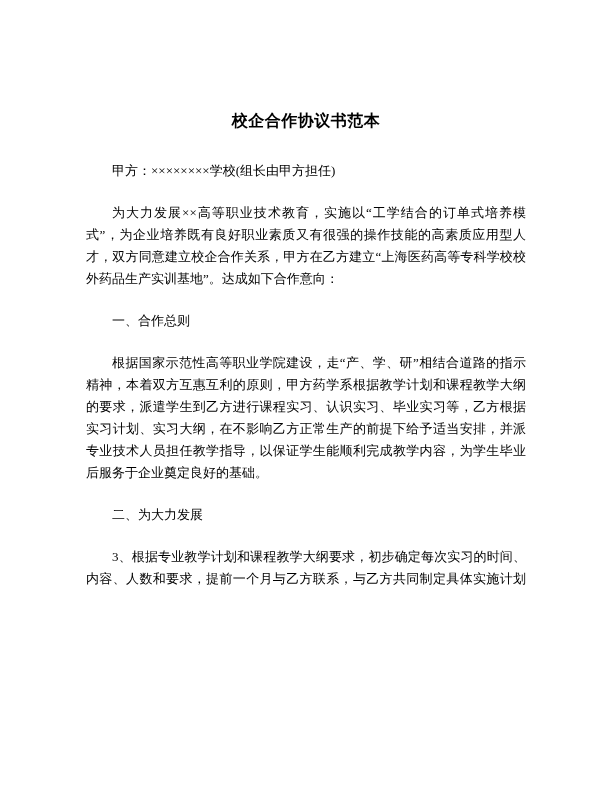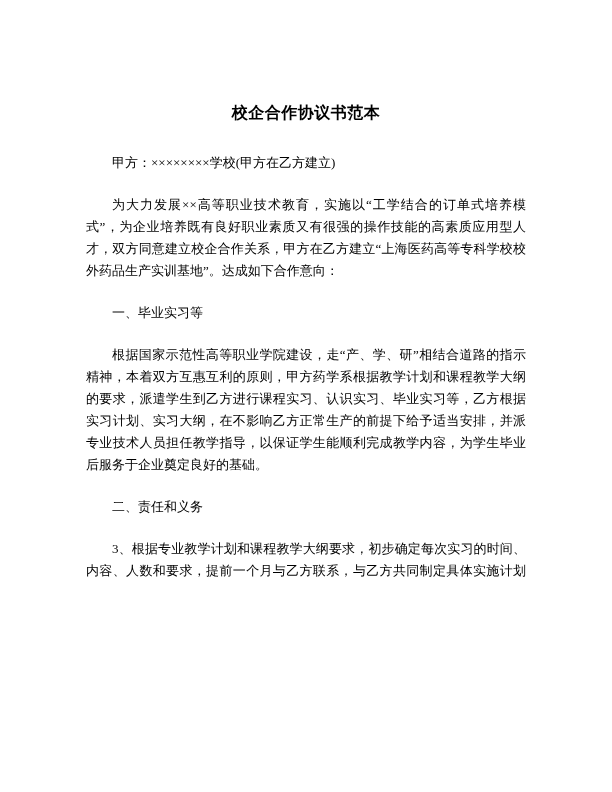--- a/index.html
+++ b/index.html
@@ -4,21 +4,21 @@
 <style>
   html, body {
     margin: 0;
     padding: 0;
     background: #ffffff;
   }
   .page {
     position: relative;
     width: 612px;
     height: 580px;
-    margin: 0 auto;
+    margin: 8px auto;
     background: #ffffff;
     box-sizing: border-box;
     padding: 102px 86px 60px 86px;
     font-family: "Liberation Serif", "DejaVu Serif", serif;
     color: #000000;
     overflow: hidden;
   }
   .doc-title {
     margin: 0 0 28px 0;
     text-align: center;
@@ -35,19 +35,19 @@
     text-align: justify;
     word-break: break-all;
   }
 </style>
 </head>
 <body>
 
 <div class="page">
   <h1 class="doc-title">校企合作协议书范本</h1>
 
-  <p class="para">甲方：××××××××学校(甲方在乙方建立)</p>
+  <p class="para">甲方：××××××××学校(组长由甲方担任)</p>
   <p class="para">为大力发展××高等职业技术教育，实施以“工学结合的订单式培养模式”，为企业培养既有良好职业素质又有很强的操作技能的高素质应用型人才，双方同意建立校企合作关系，甲方在乙方建立“上海医药高等专科学校校外药品生产实训基地”。达成如下合作意向：</p>
-  <p class="para">一、毕业实习等</p>
+  <p class="para">一、合作总则</p>
   <p class="para">根据国家示范性高等职业学院建设，走“产、学、研”相结合道路的指示精神，本着双方互惠互利的原则，甲方药学系根据教学计划和课程教学大纲的要求，派遣学生到乙方进行课程实习、认识实习、毕业实习等，乙方根据实习计划、实习大纲，在不影响乙方正常生产的前提下给予适当安排，并派专业技术人员担任教学指导，以保证学生能顺利完成教学内容，为学生毕业后服务于企业奠定良好的基础。</p>
-  <p class="para">二、责任和义务</p>
+  <p class="para">二、为大力发展</p>
   <p class="para">3、根据专业教学计划和课程教学大纲要求，初步确定每次实习的时间、内容、人数和要求，提前一个月与乙方联系，与乙方共同制定具体实施计划和安排。</p>
 </div>
 
 </body></html>

